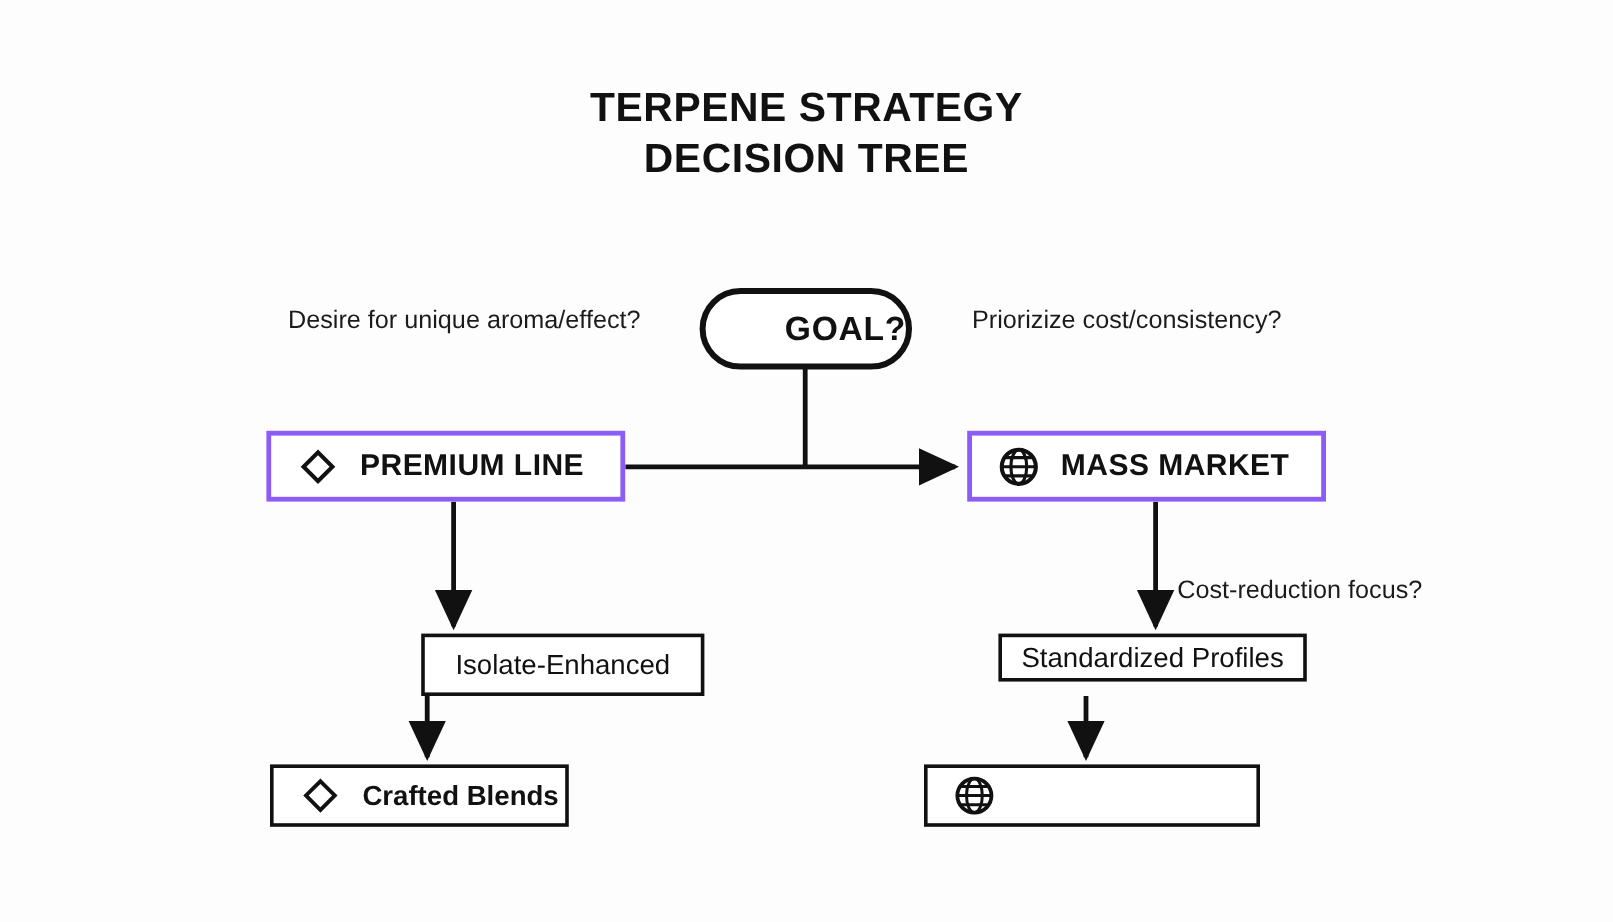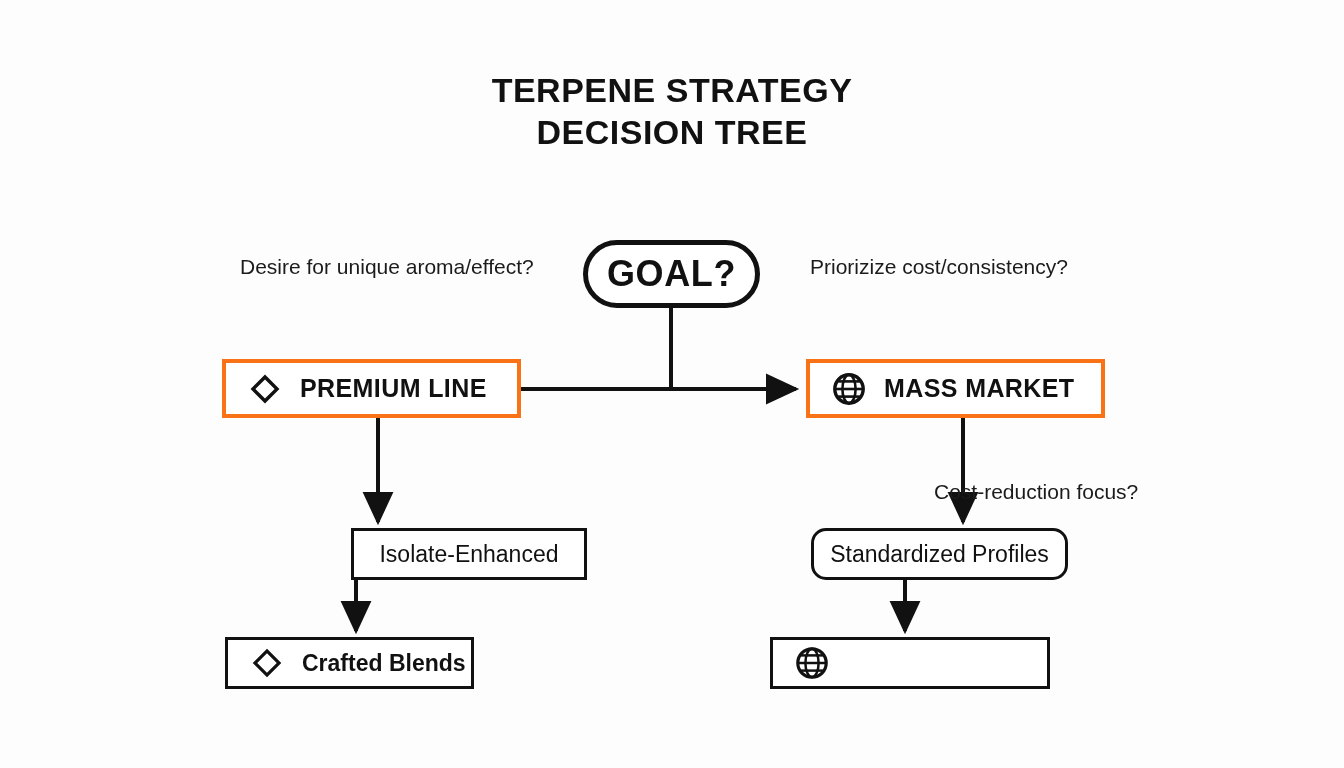--- a/index.html
+++ b/index.html
@@ -48,21 +48,21 @@
   
   .node {
     position: absolute;
     box-sizing: border-box;
     background: #ffffff;
     display: flex;
     align-items: center;
     color: #111111;
   }
   .node-strong {
-    border: 4px solid #f97316;
+    border: 4px solid #8b5cf6;
     font-weight: 700;
     font-size: 25px;
     letter-spacing: 0.4px;
   }
   .node-plain {
     border: 3px solid #111111;
     font-weight: 400;
     font-size: 23px;
   }
   .node-icon-box { padding-left: 22px; }
@@ -78,22 +78,22 @@
 
   
   .root-node {
     position: absolute;
     box-sizing: border-box;
     background: #ffffff;
     border: 5px solid #111111;
     border-radius: 34px;
     display: flex;
     align-items: center;
-    justify-content: center;
-    font-size: 36px;
+    justify-content: flex-end;
+    font-size: 28px;
     font-weight: 700;
     letter-spacing: 0.6px;
     color: #111111;
   }
 
   
   .edge-label {
     position: absolute;
     font-size: 21px;
     font-weight: 400;
@@ -134,21 +134,21 @@
 
   <div class="root-node" style="left:583px; top:215px; width:177px; height:68px;">
     <span>GOAL?</span>
   </div>
 
   <div class="edge-label" style="left:240px; top:227px; width:330px;">Desire for unique aroma/effect?</div>
 
   <div class="edge-label" style="left:810px; top:227px; width:300px;">Priorizize cost/consistency?</div>
 
 
-  <div class="edge-label" style="left:934px; top:452px; width:240px;">Cost-reduction focus?</div>
+  <div class="edge-label" style="left:981px; top:452px; width:240px;">Cost-reduction focus?</div>
 
   <div class="node node-strong node-icon-box" style="left:222px; top:334px; width:299px; height:59px;">
     <span class="node-icon">
       <svg width="34" height="34" viewBox="0 0 34 34">
         <rect x="8.5" y="8.5" width="17" height="17" transform="rotate(45 17 17)" fill="none" stroke="#111111" stroke-width="3.4"></rect>
       </svg>
     </span>
     <span class="node-label">PREMIUM LINE</span>
   </div>
 
@@ -171,21 +171,21 @@
         <circle cx="17" cy="17" r="14.2" fill="none" stroke="#111111" stroke-width="3.4"></circle>
         <ellipse cx="17" cy="17" rx="6.6" ry="14.2" fill="none" stroke="#111111" stroke-width="2.6"></ellipse>
         <line x1="3.4" y1="17" x2="30.6" y2="17" stroke="#111111" stroke-width="2.6"></line>
         <line x1="6.1" y1="9.4" x2="27.9" y2="9.4" stroke="#111111" stroke-width="2.6"></line>
         <line x1="6.1" y1="24.6" x2="27.9" y2="24.6" stroke="#111111" stroke-width="2.6"></line>
       </svg>
     </span>
     <span class="node-label">MASS MARKET</span>
   </div>
 
-  <div class="node node-plain node-text-box" style="left:811px; top:503px; width:257px; height:52px;border-radius:15px;">
+  <div class="node node-plain node-text-box" style="left:832px; top:503px; width:257px; height:40px;">
     <span class="node-label">Standardized Profiles</span>
   </div>
 
   <div class="node node-plain node-icon-box" style="left:770px; top:612px; width:280px; height:52px;">
     <span class="node-icon">
       <svg width="34" height="34" viewBox="0 0 34 34">
         <circle cx="17" cy="17" r="14.2" fill="none" stroke="#111111" stroke-width="3.2"></circle>
         <ellipse cx="17" cy="17" rx="6.6" ry="14.2" fill="none" stroke="#111111" stroke-width="2.5"></ellipse>
         <line x1="3.4" y1="17" x2="30.6" y2="17" stroke="#111111" stroke-width="2.5"></line>
         <line x1="6.1" y1="9.4" x2="27.9" y2="9.4" stroke="#111111" stroke-width="2.5"></line>

